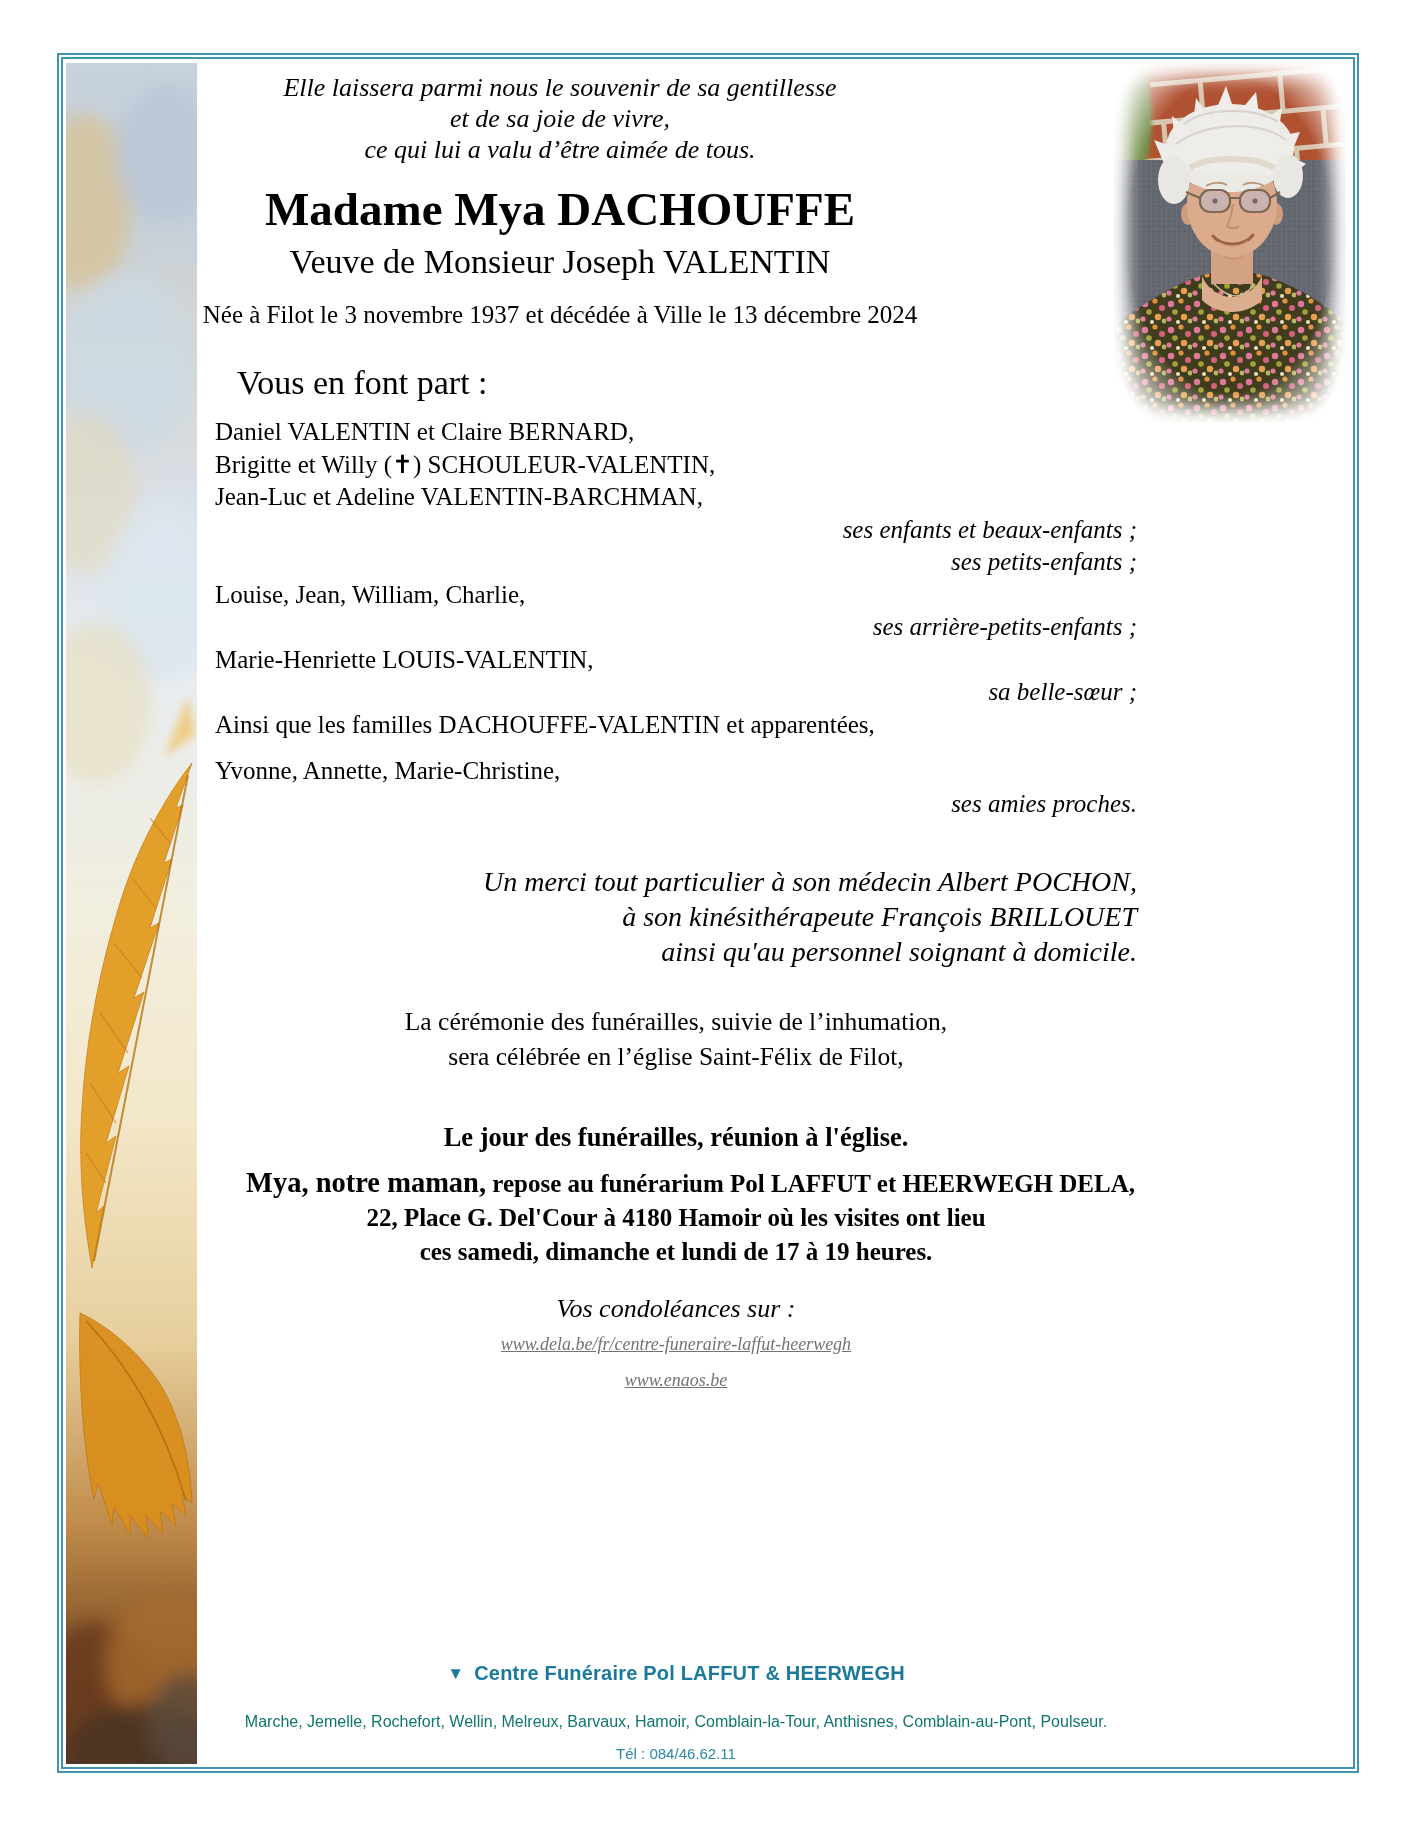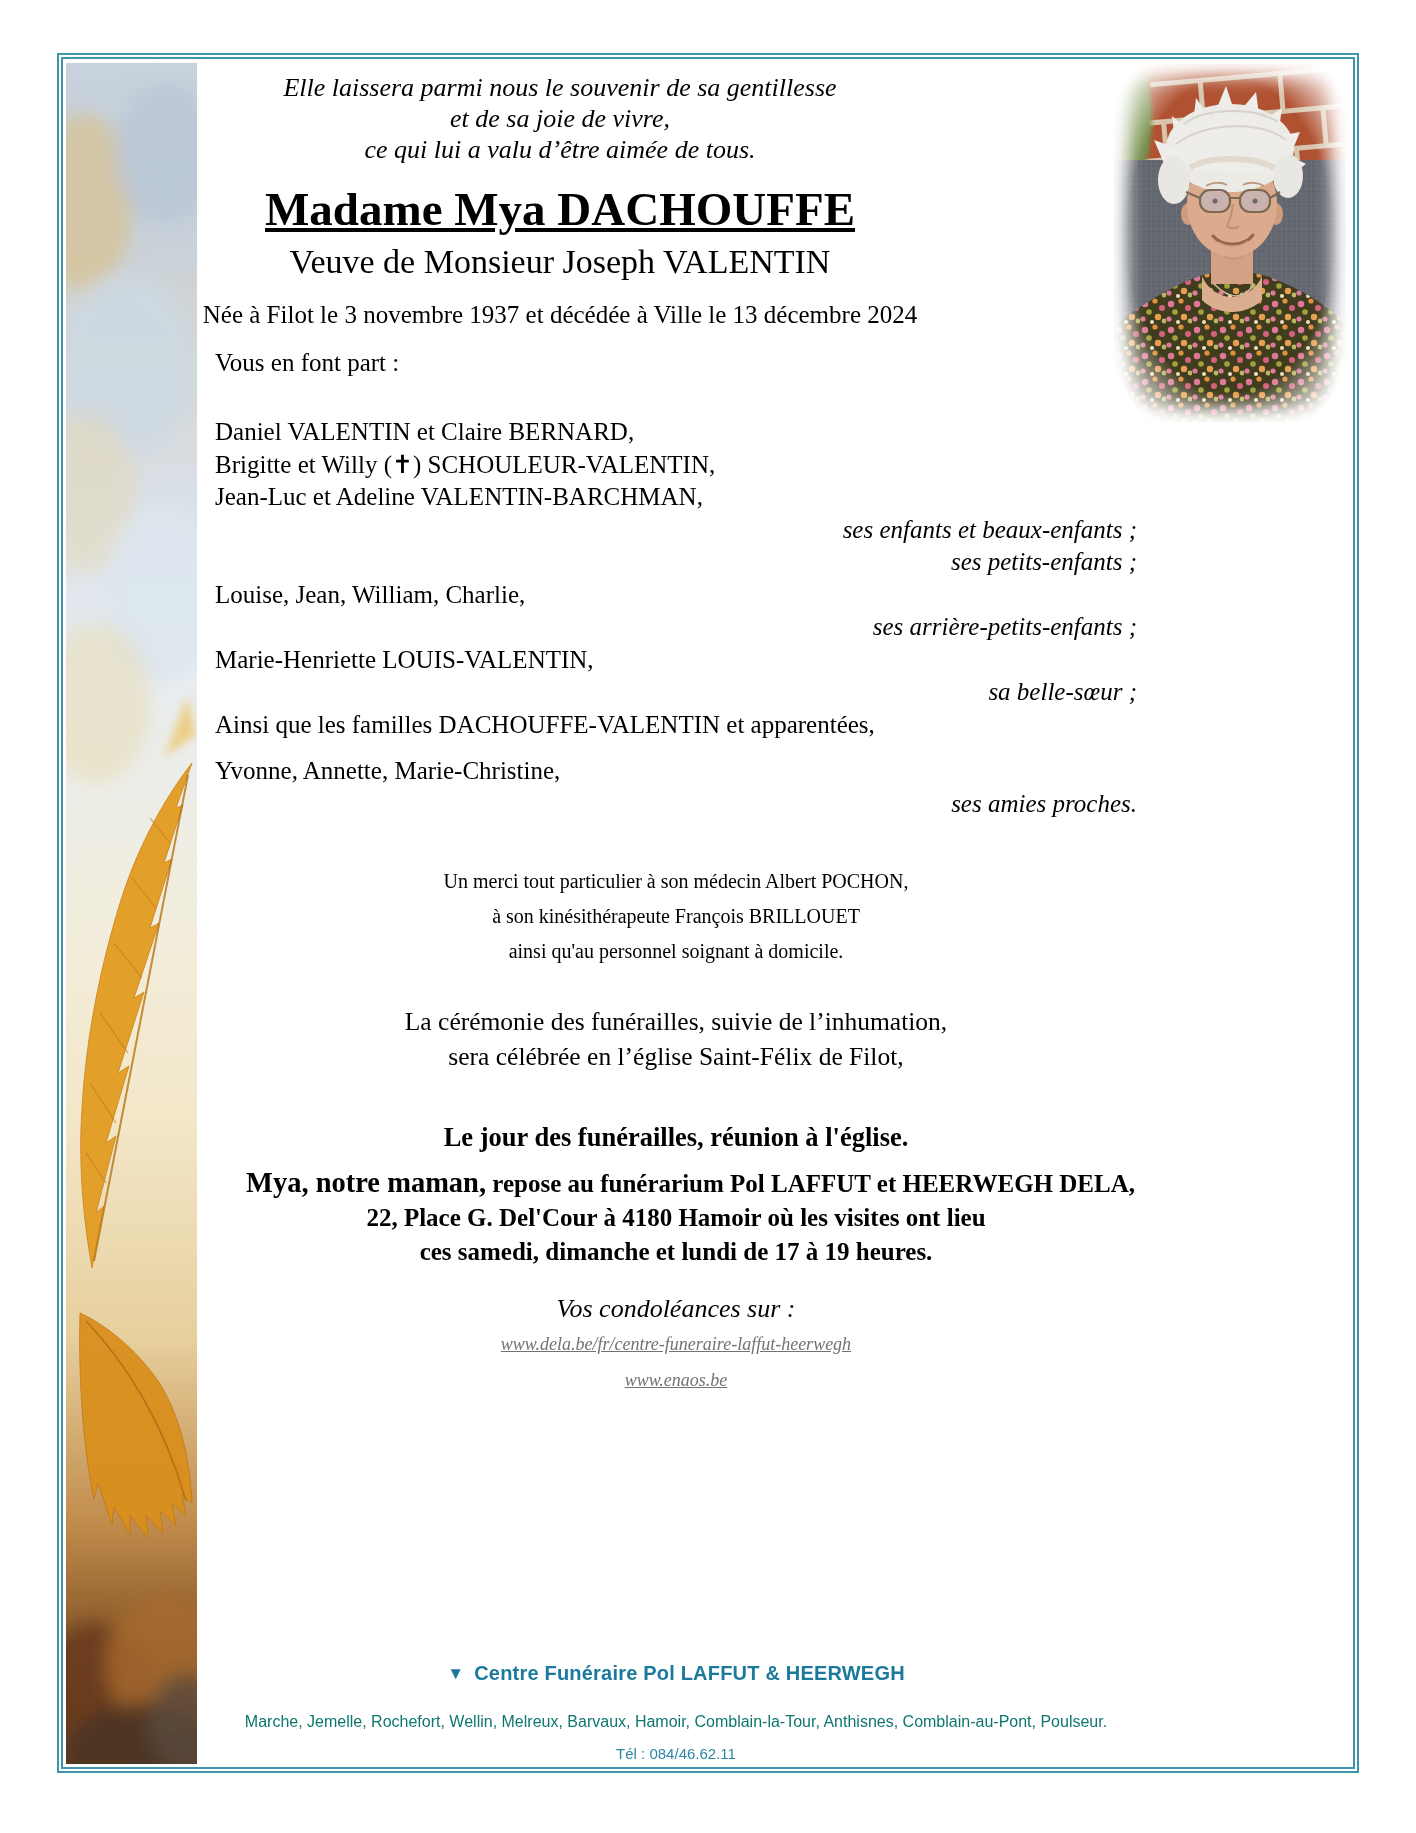--- a/index.html
+++ b/index.html
@@ -27,32 +27,32 @@
   .portrait { position:absolute; left:1114px; top:64px; width:232px; height:358px; }
   .portrait::after { content:""; position:absolute; inset:-2px; box-shadow: inset 0 0 18px 14px #ffffff; pointer-events:none; }
 
   .content { position:absolute; left:215px; top:0; width:922px; }
   .abs { position:absolute; left:0; width:100%; }
 
   .head-col { width:690px; display:flex; justify-content:center; }
   .head-col > div { white-space:nowrap; }
 
   .epigraph { top:72px; font-style:italic; font-size:26px; line-height:31px; }
-  .title    { top:184px; font-size:47px; font-weight:bold; line-height:50px;text-decoration:underline; }
+  .title    { top:184px; font-size:47px; font-weight:bold; line-height:50px; }
   .subtitle { top:243px; font-size:34px; line-height:38px; }
   .birth    { top:300px; font-size:25px; line-height:30px; }
 
-  .intro { top:349px; font-size:25px; }
+  .intro { top:364px; font-size:34px;margin-left:22px; }
 
   .family { top:416px; font-size:25px; }
   .fam-line { line-height:32.5px; text-align:left; }
   .relation { line-height:32.5px; text-align:right; font-style:italic; }
   .gap-before { margin-top:14px; }
 
-  .thanks   { top:864px;  text-align:center; font-size:20px; line-height:35px; }
+  .thanks   { top:864px;  text-align:right; font-style:italic; font-size:28px; line-height:35px; }
   .ceremony { top:1004px; text-align:center; font-size:25.5px; line-height:35px; }
   .ceremony .bold { font-weight:bold; font-size:26px; }
   .gathering{ top:1122px; text-align:center; font-weight:bold; font-size:26.5px; }
   .repose   { top:1166px; text-align:center; font-weight:bold; font-size:25px; line-height:34px; }
   .repose .lead { font-size:28.5px;margin-left:29px; }
   .condolences { top:1292px; text-align:center; }
   .condolences .label { font-style:italic; font-size:26px; line-height:34px; }
   .condolences a {
     display:block; font-style:italic; font-size:18px; line-height:36px;
     color:#737373; text-decoration:underline; cursor:pointer;

